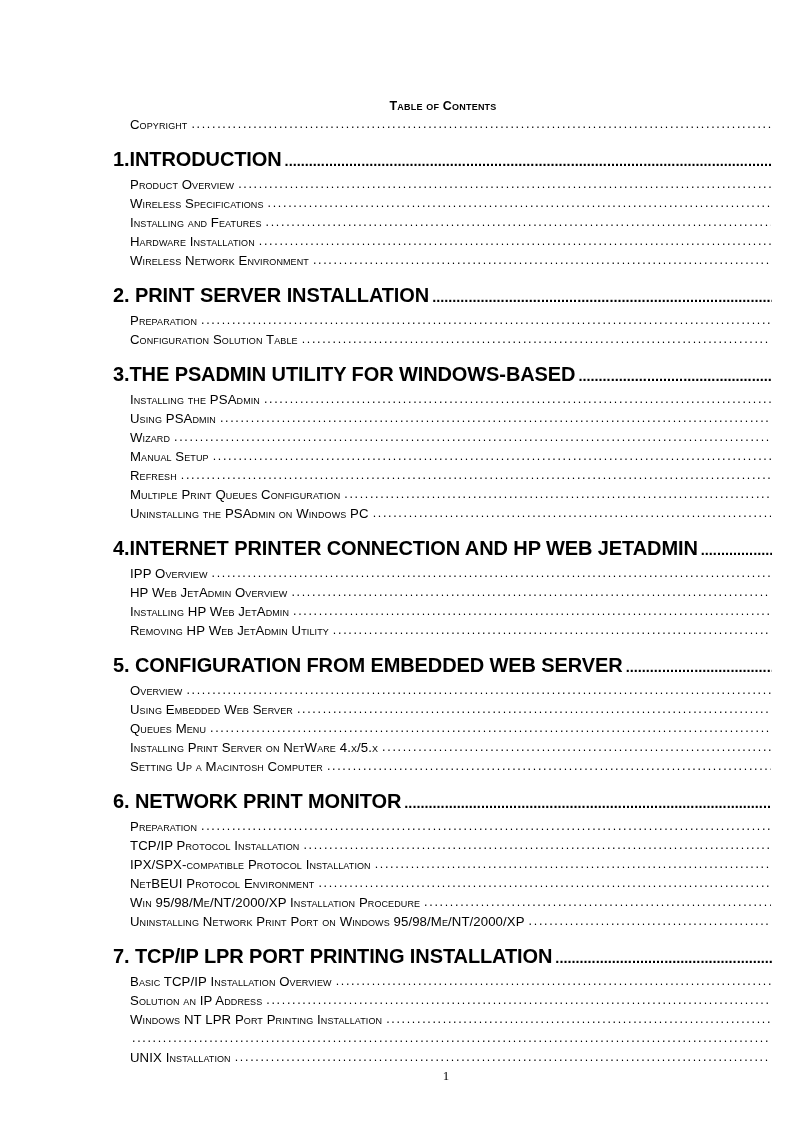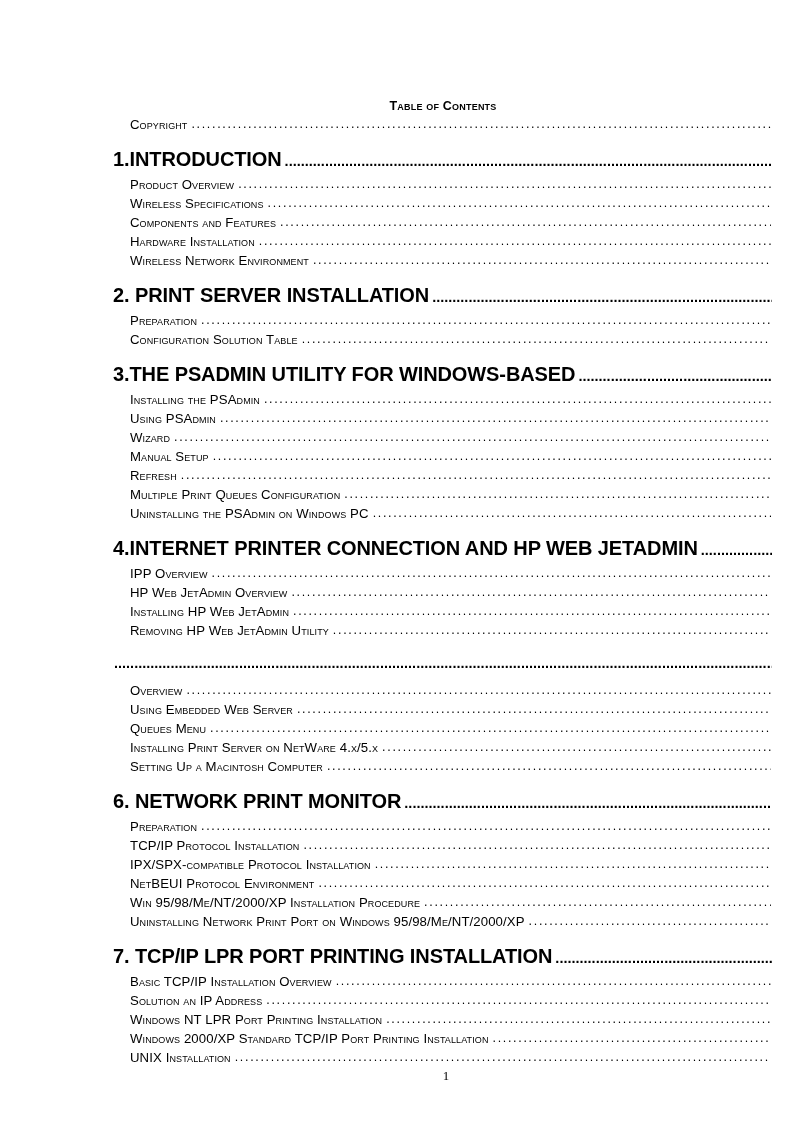--- a/index.html
+++ b/index.html
@@ -170,21 +170,21 @@
         <span class="label">Product Overview</span>
         <span class="leader"></span>
         <span class="page">4</span>
       </div>
       <div class="toc-row lvl2">
         <span class="label">Wireless Specifications</span>
         <span class="leader"></span>
         <span class="page">4</span>
       </div>
       <div class="toc-row lvl2">
-        <span class="label">Components and Features</span>
+        <span class="label">Installing and Features</span>
         <span class="leader"></span>
         <span class="page">5</span>
       </div>
       <div class="toc-row lvl2">
         <span class="label">Hardware Installation</span>
         <span class="leader"></span>
         <span class="page">6</span>
       </div>
       <div class="toc-row lvl2">
         <span class="label">Wireless Network Environment</span>
@@ -265,20 +265,21 @@
         <span class="label">Installing HP Web JetAdmin</span>
         <span class="leader"></span>
         <span class="page">27</span>
       </div>
       <div class="toc-row lvl2">
         <span class="label">Removing HP Web JetAdmin Utility</span>
         <span class="leader"></span>
         <span class="page">28</span>
       </div>
       <div class="toc-row lvl1 gap-top">
+        <span class="label">5. Configuration from Embedded Web Server</span>
         <span class="leader"></span>
         <span class="page">29</span>
       </div>
       <div class="toc-row lvl2 gap-top">
         <span class="label">Overview</span>
         <span class="leader"></span>
         <span class="page">29</span>
       </div>
       <div class="toc-row lvl2">
         <span class="label">Using Embedded Web Server</span>
@@ -349,21 +350,20 @@
         <span class="label">Solution an IP Address</span>
         <span class="leader"></span>
         <span class="page">51</span>
       </div>
       <div class="toc-row lvl2">
         <span class="label">Windows NT LPR Port Printing Installation</span>
         <span class="leader"></span>
         <span class="page">52</span>
       </div>
       <div class="toc-row lvl2">
-        <span class="label">Windows 2000/XP Standard TCP/IP Port Printing Installation</span>
         <span class="leader"></span>
         <span class="page">53</span>
       </div>
       <div class="toc-row lvl2">
         <span class="label">UNIX Installation</span>
         <span class="leader"></span>
         <span class="page">56</span>
       </div>
     </div>
 

